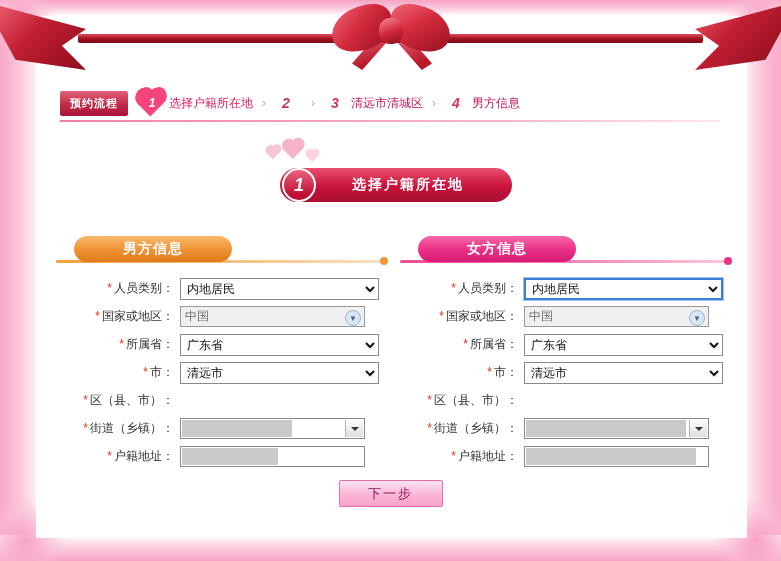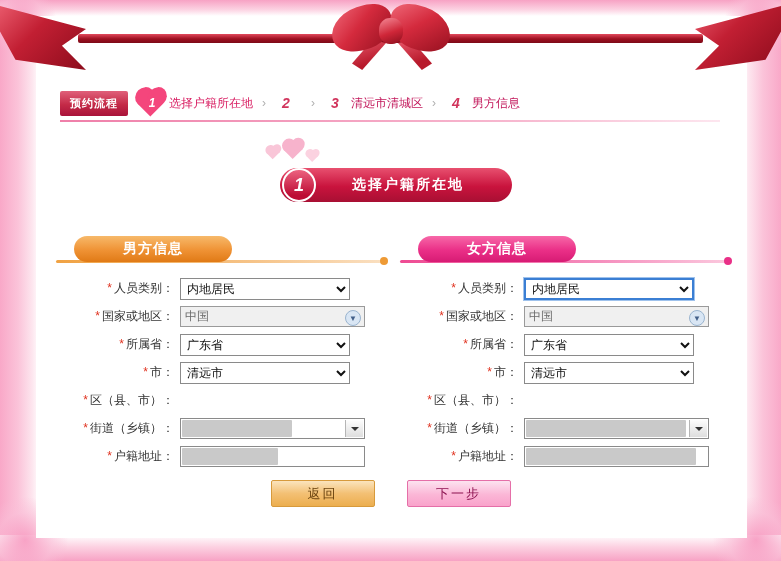--- a/index.html
+++ b/index.html
@@ -349,21 +349,21 @@
     padding-right: 6px;
     font-size: 12px;
     color: #333333;
     white-space: nowrap;
   }
   .req {
     color: #e0321f;
     margin-right: 2px;
   }
   select.field, input.field {
-    width: 170px;
+    width: 199px;
     height: 21px;
     font-size: 12px;
     font-family: "Liberation Sans", sans-serif;
     color: #111111;
     border: 1px solid #8a8a8a;
     background: #ffffff;
     padding: 1px 2px;
     box-sizing: border-box;
   }
   select.field { height: 22px; }
@@ -666,16 +666,15 @@
         </div>
         <div class="masked addr">
           <div class="mask-block" style="width:170px;"></div>
         </div>
       </div>
 
     </div>
   </div>
 
   <div class="btn-row">
-    <button class="btn btn-back">返回</button>
     <button class="btn btn-next">下一步</button>
   </div>
 </div>
 
 </body></html>

